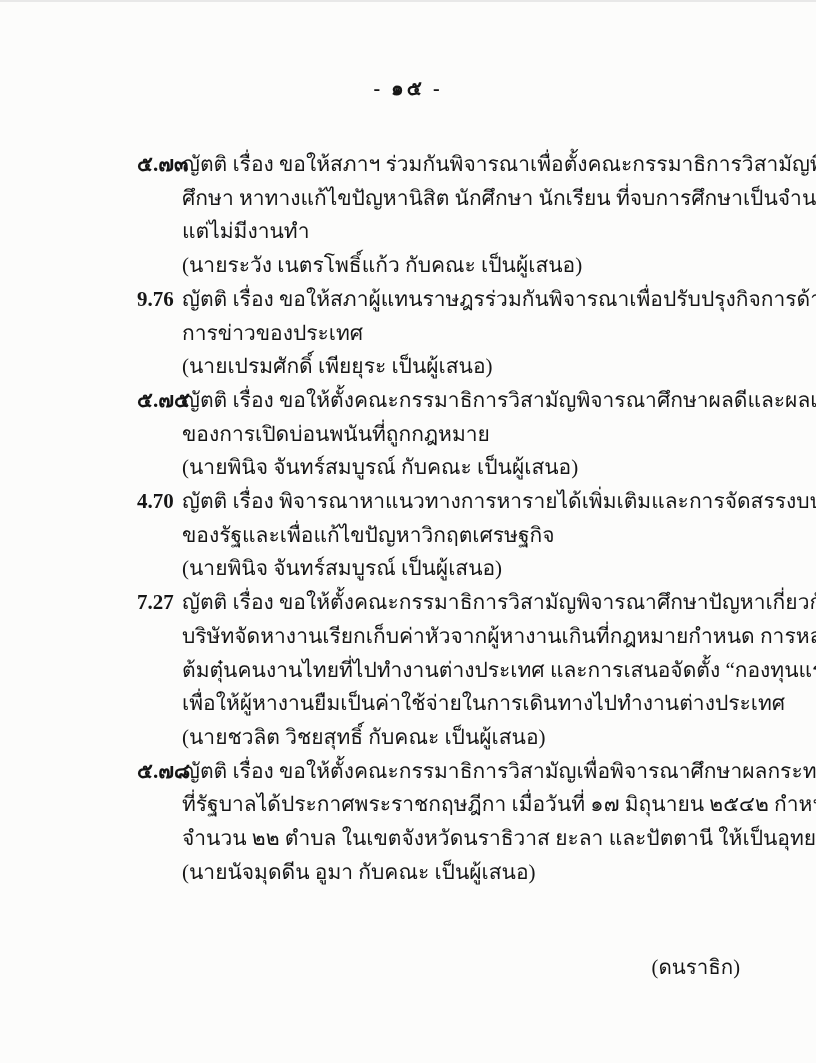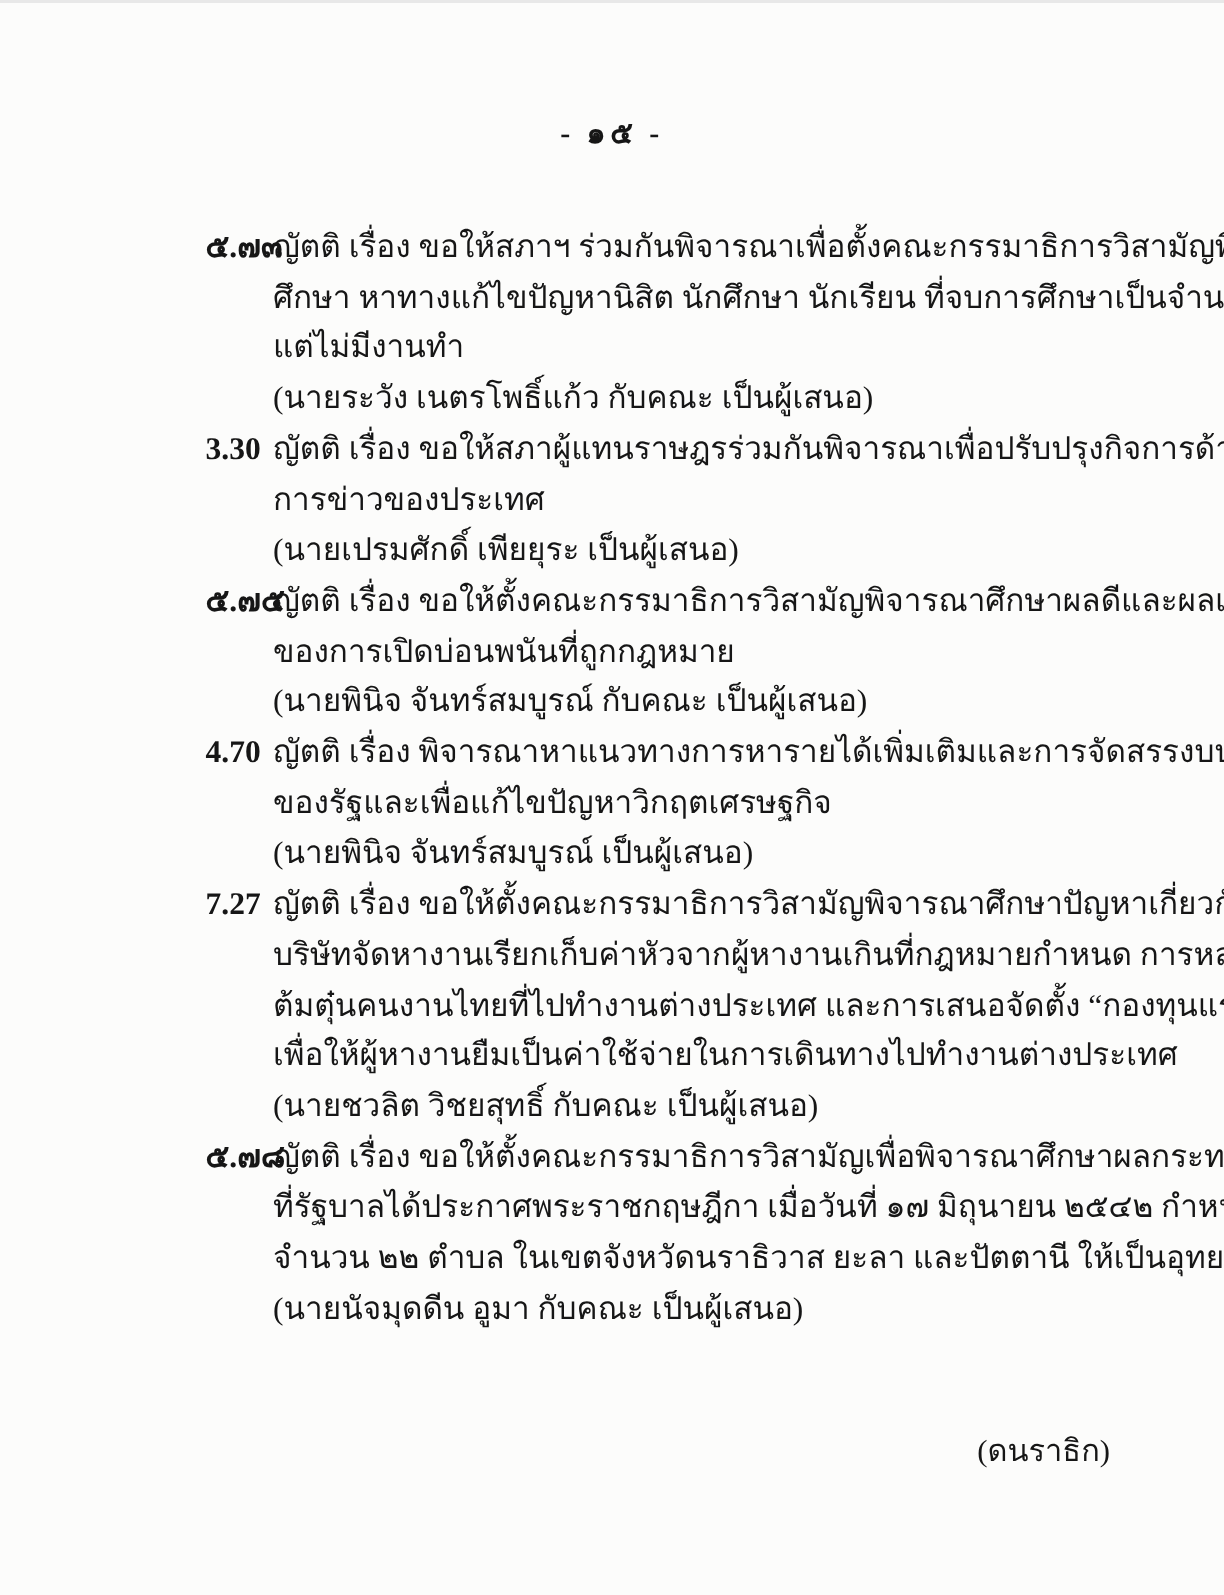--- a/index.html
+++ b/index.html
@@ -67,21 +67,21 @@
       <span class="motion-number">๕.๗๓</span>
       <span class="motion-body">
         <span class="line">ญัตติ เรื่อง ขอให้สภาฯ ร่วมกันพิจารณาเพื่อตั้งคณะกรรมาธิการวิสามัญพิจารณา</span>
         <span class="line">ศึกษา หาทางแก้ไขปัญหานิสิต นักศึกษา นักเรียน ที่จบการศึกษาเป็นจำนวนมาก</span>
         <span class="line">แต่ไม่มีงานทำ</span>
         <span class="line">(นายระวัง เนตรโพธิ์แก้ว กับคณะ เป็นผู้เสนอ)</span>
       </span>
     </div>
 
     <div class="motion">
-      <span class="motion-number">3.30</span>
+      <span class="motion-number">9.76</span>
       <span class="motion-body">
         <span class="line">ญัตติ เรื่อง ขอให้สภาผู้แทนราษฎรร่วมกันพิจารณาเพื่อปรับปรุงกิจการด้าน</span>
         <span class="line">การข่าวของประเทศ</span>
         <span class="line">(นายเปรมศักดิ์ เพียยุระ เป็นผู้เสนอ)</span>
       </span>
     </div>
 
     <div class="motion">
       <span class="motion-number">๕.๗๕</span>
       <span class="motion-body">

